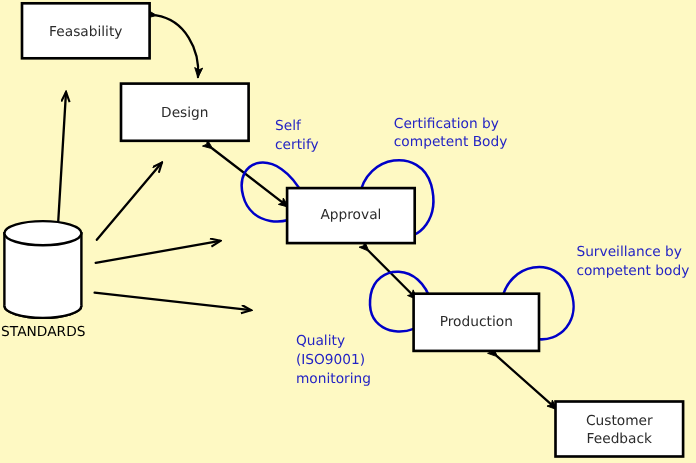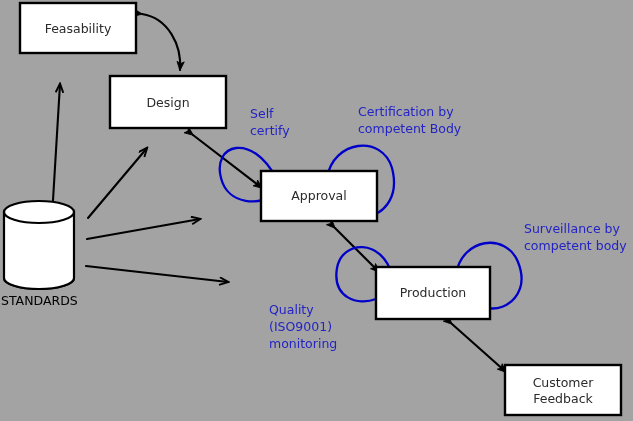--- a/index.html
+++ b/index.html
@@ -7,21 +7,21 @@
     padding: 0;
     background: #ffffff;
   }
   body {
     font-family: "DejaVu Sans", sans-serif;
   }
   #canvas {
     position: relative;
     width: 633px;
     height: 421px;
-    background: #a3a3a3;
+    background: #fef9c3;
     overflow: hidden;
   }
   #diagram-svg {
     position: absolute;
     left: 0;
     top: 0;
     width: 633px;
     height: 421px;
   }
   .node-box {

